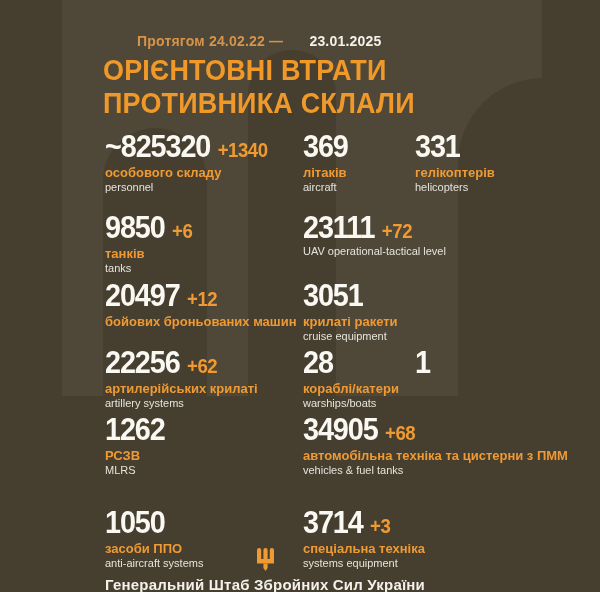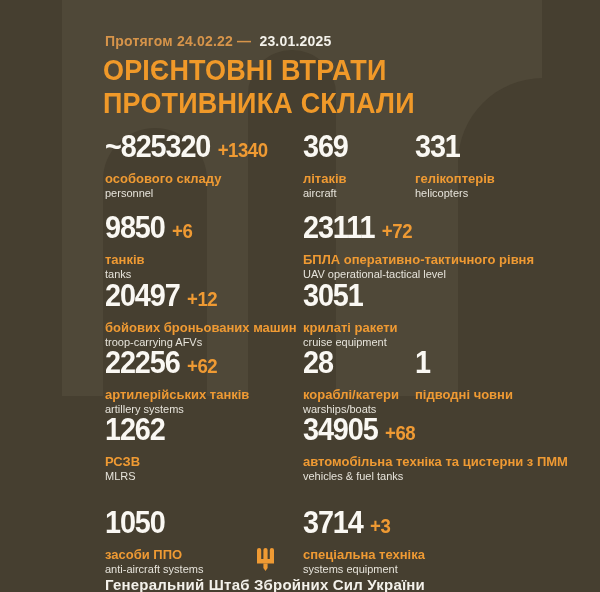--- a/index.html
+++ b/index.html
@@ -16,22 +16,22 @@
   .wm-bullet{left:248px;top:50px;width:88px;height:542px;border-radius:44px 44px 0 0;}
   .wm-right-top{left:542px;top:0;width:58px;height:592px;}
   .wm-right{left:458px;top:78px;width:142px;height:514px;border-radius:85px 0 0 0;}
   .wm-bottom{left:0;top:396px;width:600px;height:196px;}
 
   
   .period{
     position:absolute;left:105px;top:33px;
     font-size:14px;font-weight:700;letter-spacing:.2px;white-space:nowrap;
   }
-  .period .pfx{color:#d6944a;}
-  .period .date{color:#f3f1ea;margin-left:4px;}
+  .period .pfx{color:#d6944a;margin-left:32px;}
+  .period .date{color:#f3f1ea;margin-left:22px;}
   .title{
     position:absolute;left:103px;top:54px;
     font-size:29px;line-height:33px;font-weight:800;
     color:#f09929;letter-spacing:.2px;white-space:nowrap;
     transform:scaleX(.93);transform-origin:left top;
   }
 
   
   .stat{position:absolute;white-space:nowrap;}
   .c1{left:105px;} .c2{left:303px;} .c3{left:415px;}
@@ -43,21 +43,21 @@
   }
   .num{
     font-size:31px;font-weight:800;letter-spacing:-1.2px;
     color:#faf8f3;line-height:33px;
   }
   .delta{
     font-size:20px;font-weight:700;color:#ef9a33;
     margin-left:8px;letter-spacing:-.5px;
   }
   .ua{
-    margin-top:8px;font-size:13px;font-weight:700;
+    margin-top:2px;font-size:13px;font-weight:700;
     color:#ef9a33;letter-spacing:0;
   }
   .en{
     margin-top:1px;font-size:11px;font-weight:400;color:#e6e3da;
   }
 
   
   .footer{
     position:absolute;left:105px;top:548px;
     display:flex;align-items:center;gap:5px;flex-direction:column;
@@ -101,28 +101,27 @@
     </div>
   <div class="ua">танків</div>
   <div class="en">tanks</div>
 </div>
 <div class="stat c1 r3">
   <div class="num-line">
       <span class="num">20497</span>
       <span class="delta">+12</span>
     </div>
   <div class="ua">бойових броньованих машин</div>
-  <div class="en">troop-carrying AFVs</div>
 </div>
 <div class="stat c1 r4">
   <div class="num-line">
       <span class="num">22256</span>
       <span class="delta">+62</span>
     </div>
-  <div class="ua">артилерійських танків</div>
+  <div class="ua">артилерійських крилаті</div>
   <div class="en">artillery systems</div>
 </div>
 <div class="stat c1 r5">
   <div class="num-line">
       <span class="num">1262</span>
       <span class="delta"></span>
     </div>
   <div class="ua">РСЗВ</div>
   <div class="en">MLRS</div>
 </div>
@@ -141,21 +140,20 @@
       <span class="delta"></span>
     </div>
   <div class="ua">літаків</div>
   <div class="en">aircraft</div>
 </div>
 <div class="stat c2 r2">
   <div class="num-line">
       <span class="num">23111</span>
       <span class="delta">+72</span>
     </div>
-  <div class="ua">БПЛА оперативно-тактичного рівня</div>
   <div class="en">UAV operational-tactical level</div>
 </div>
 <div class="stat c2 r3">
   <div class="num-line">
       <span class="num">3051</span>
       <span class="delta"></span>
     </div>
   <div class="ua">крилаті ракети</div>
   <div class="en">cruise equipment</div>
 </div>
@@ -190,21 +188,20 @@
       <span class="delta"></span>
     </div>
   <div class="ua">гелікоптерів</div>
   <div class="en">helicopters</div>
 </div>
 <div class="stat c3 r4">
   <div class="num-line">
       <span class="num">1</span>
       <span class="delta"></span>
     </div>
-  <div class="ua">підводні човни</div>
 </div>
 
 <div class="footer">
   <svg class="trident" viewBox="0 0 17 23" xmlns="http://www.w3.org/2000/svg">
     <g fill="#ef9a33">
       <rect x="0" y="0" width="4.2" height="13.5" rx="2.1"></rect>
       <rect x="6.4" y="0" width="4.2" height="15" rx="2.1"></rect>
       <rect x="12.8" y="0" width="4.2" height="13.5" rx="2.1"></rect>
       <rect x="0" y="11" width="17" height="4.5"></rect>
       <polygon points="6.4,15.5 10.6,15.5 10.6,20 8.5,23 6.4,20"></polygon>

